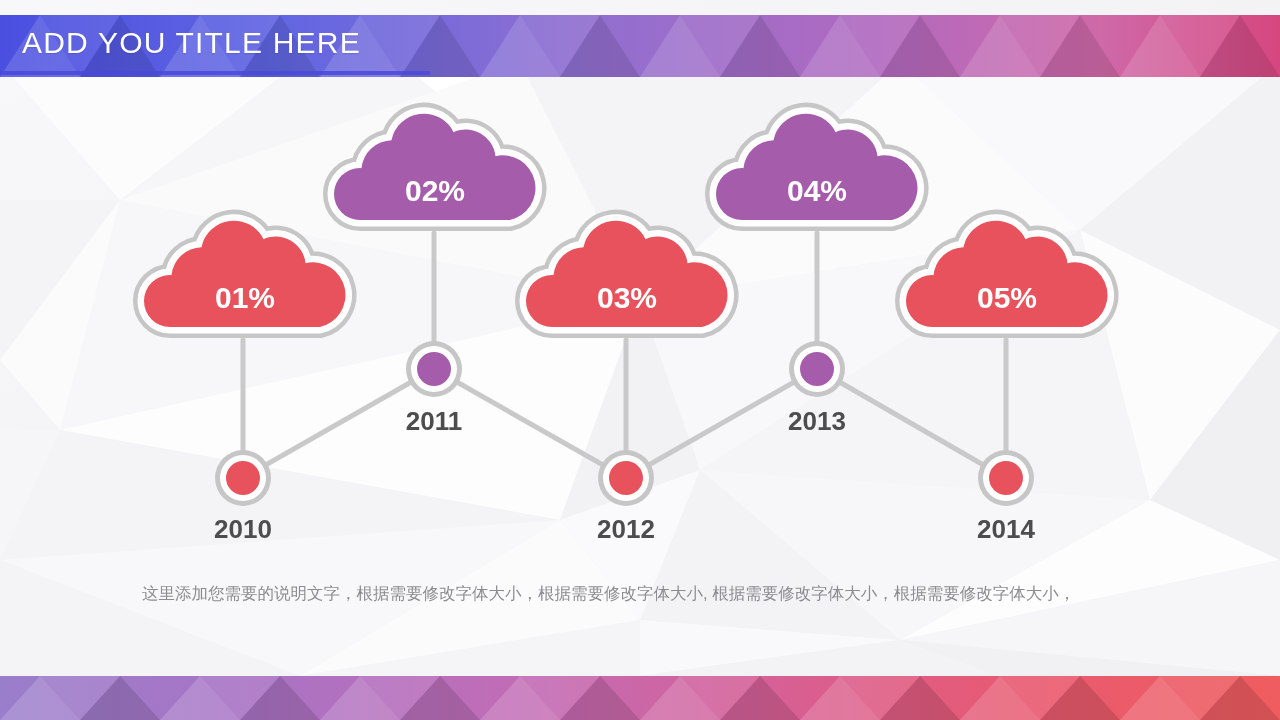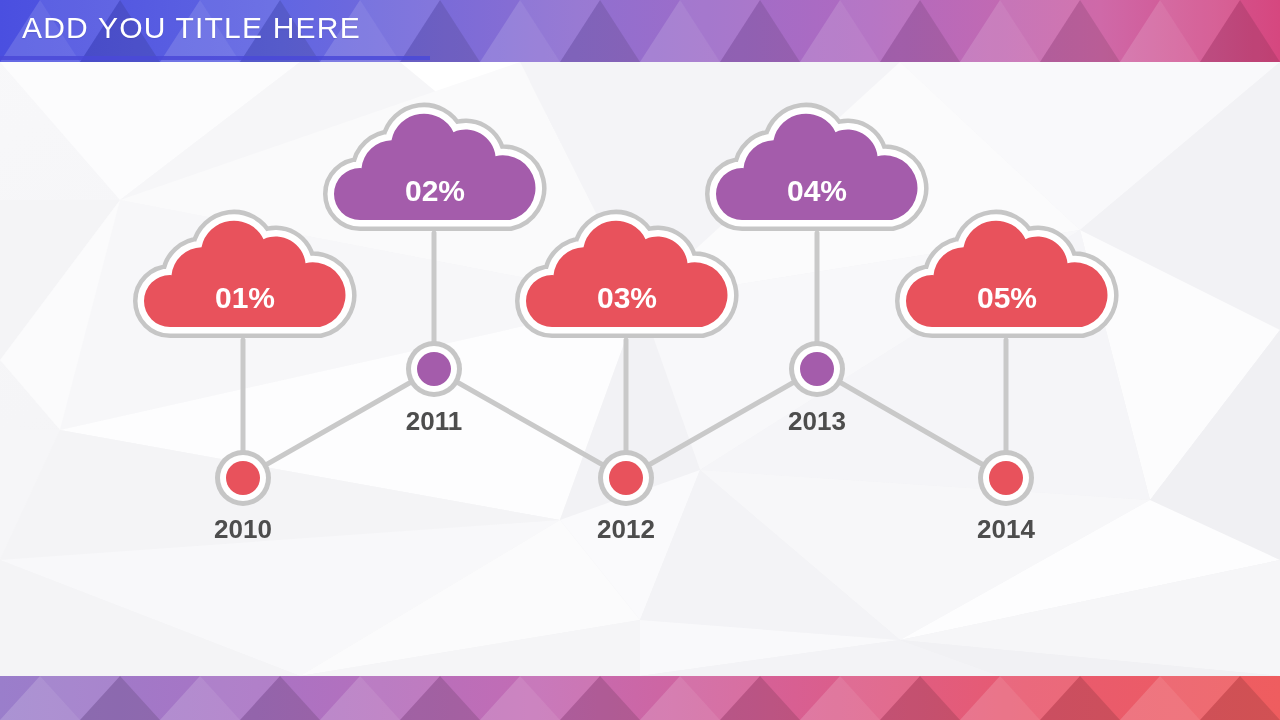--- a/index.html
+++ b/index.html
@@ -22,21 +22,21 @@
   #bg-facets {
     position: absolute;
     left: 0; top: 0;
     width: 1280px; height: 720px;
     display: block;
   }
 
   
   #header-band {
     position: absolute;
-    left: 0; top: 0;
+    left: 0; top: 15px;
     width: 1280px;
     height: 62px;
     overflow: hidden;
   }
   #header-band svg { display: block; width: 1280px; height: 62px; }
   #header-underline {
     position: absolute;
     left: 0;
     top: 56px;
     width: 430px;
@@ -293,20 +293,21 @@
       <g>
         <circle cx="1006" cy="478" r="28" fill="#c6c6c6"></circle>
         <circle cx="1006" cy="478" r="23" fill="#ffffff"></circle>
         <circle cx="1006" cy="478" r="17" fill="#e8525c"></circle>
         <text class="year-label" x="1006" y="531">2014</text>
       </g>
     </svg>
   </div>
 
   <div id="caption">
+    <div class="cap-line">这里添加您需要的说明文字，根据需要修改字体大小，根据需要修改字体大小, 根据需要修改字体大小，根据需要修改字体大小，</div>
   </div>
 
   <div id="footer-band">
     <svg viewBox="0 0 1280 44" preserveAspectRatio="none">
       <defs>
         <linearGradient id="ftrGrad" x1="0" y1="0" x2="1" y2="0">
           <stop offset="0%" stop-color="#9a7ecb"></stop>
           <stop offset="20%" stop-color="#a973c4"></stop>
           <stop offset="42%" stop-color="#c36cb4"></stop>
           <stop offset="62%" stop-color="#d85f92"></stop>

